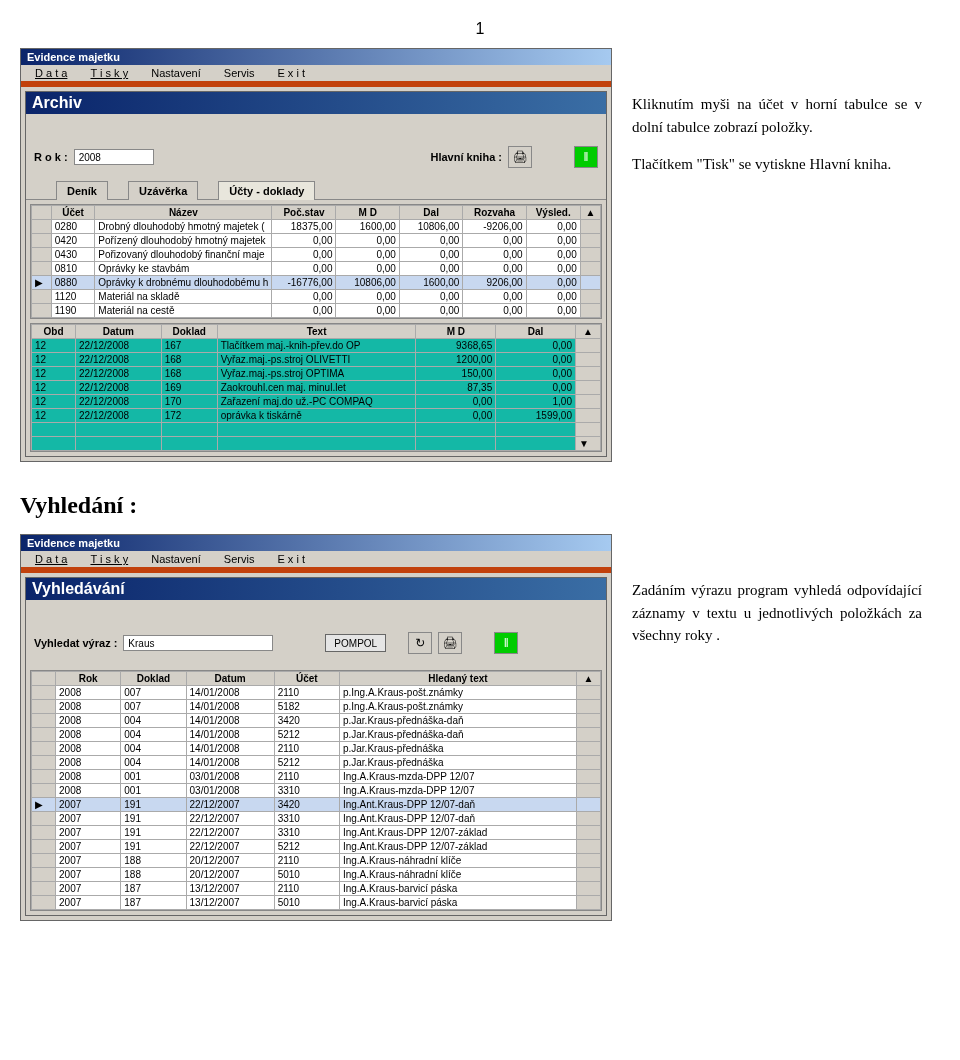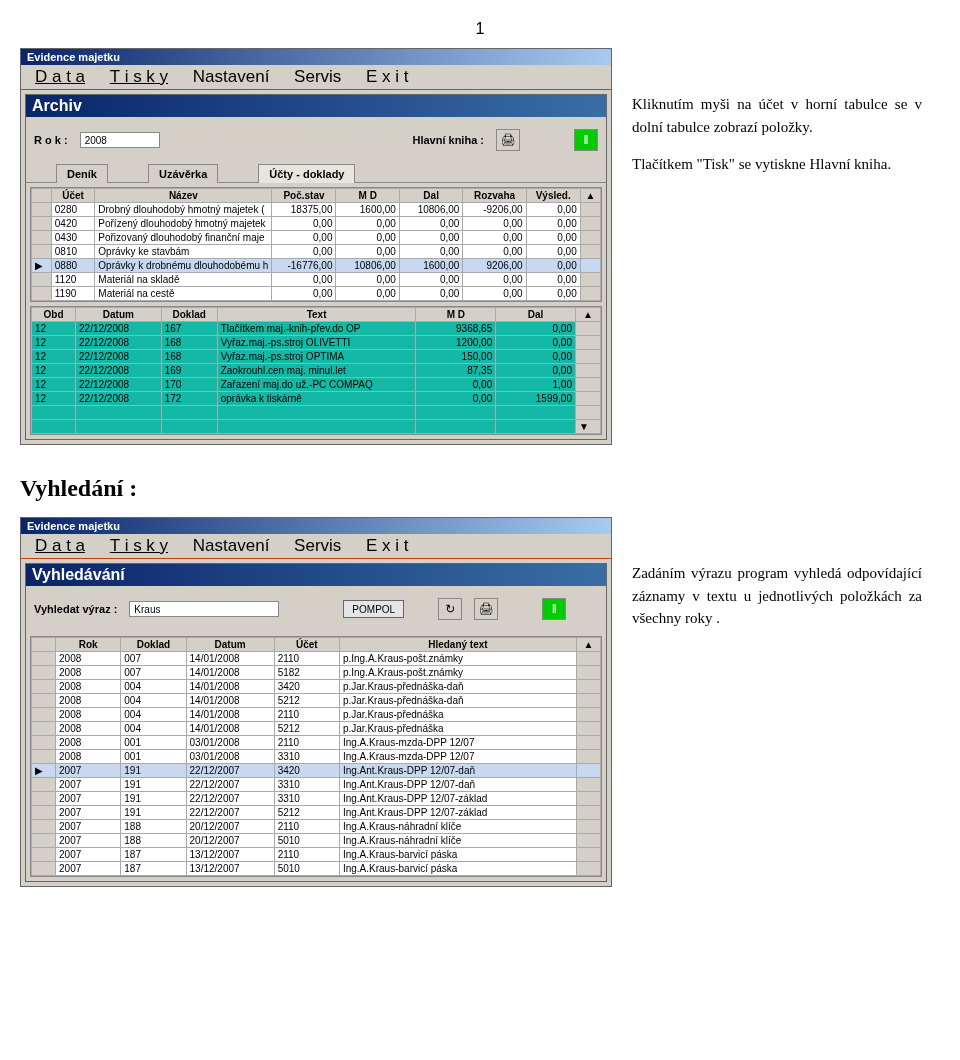--- a/index.html
+++ b/index.html
@@ -31,22 +31,22 @@
   .titlebar {
     background: linear-gradient(to right, #0a246a, #a6caf0);
     color: #fff;
     font-size: 11px;
     padding: 2px 6px;
     font-weight: bold;
   }
   .menubar {
     background: #d4d0c8;
     padding: 2px 4px;
-    font-size: 17px;
-    border-bottom: 1px solid #c2410c;
+    font-size: 11px;
+    border-bottom: 6px solid #c2410c;
   }
   .menu-item {
     display: inline-block;
     padding: 0 10px;
   }
   .menu-underline {
     text-decoration: underline;
   }
   .sub-window {
     margin: 4px;
@@ -57,22 +57,23 @@
     background: linear-gradient(to right, #0a246a, #3a6ea5);
     color: #fff;
     font-size: 16px;
     padding: 2px 6px;
     font-weight: bold;
   }
   .toolbar-row {
     padding: 12px 8px;
     display: flex;
     align-items: center;
-    gap: 12px;
+    gap: 6px;
     font-size: 11px;
+    margin-top: 20px;
   }
   .toolbar-row label {
     font-weight: bold;
   }
   .field {
     background: #fff;
     border: 1px solid #888;
     padding: 1px 4px;
     font-size: 10px;
     height: 16px;
@@ -88,21 +89,21 @@
     display: inline-flex;
     align-items: center;
     justify-content: center;
     font-size: 12px;
     cursor: pointer;
   }
   .tab-row {
     display: flex;
     border-bottom: 1px solid #888;
     padding-left: 30px;
-    gap: 40px;
+    gap: 20px;
     font-size: 11px;
     font-weight: bold;
   }
   .tab {
     padding: 3px 10px;
     border: 1px solid #888;
     border-bottom: none;
     background: #d4d0c8;
     position: relative;
     top: 1px;

